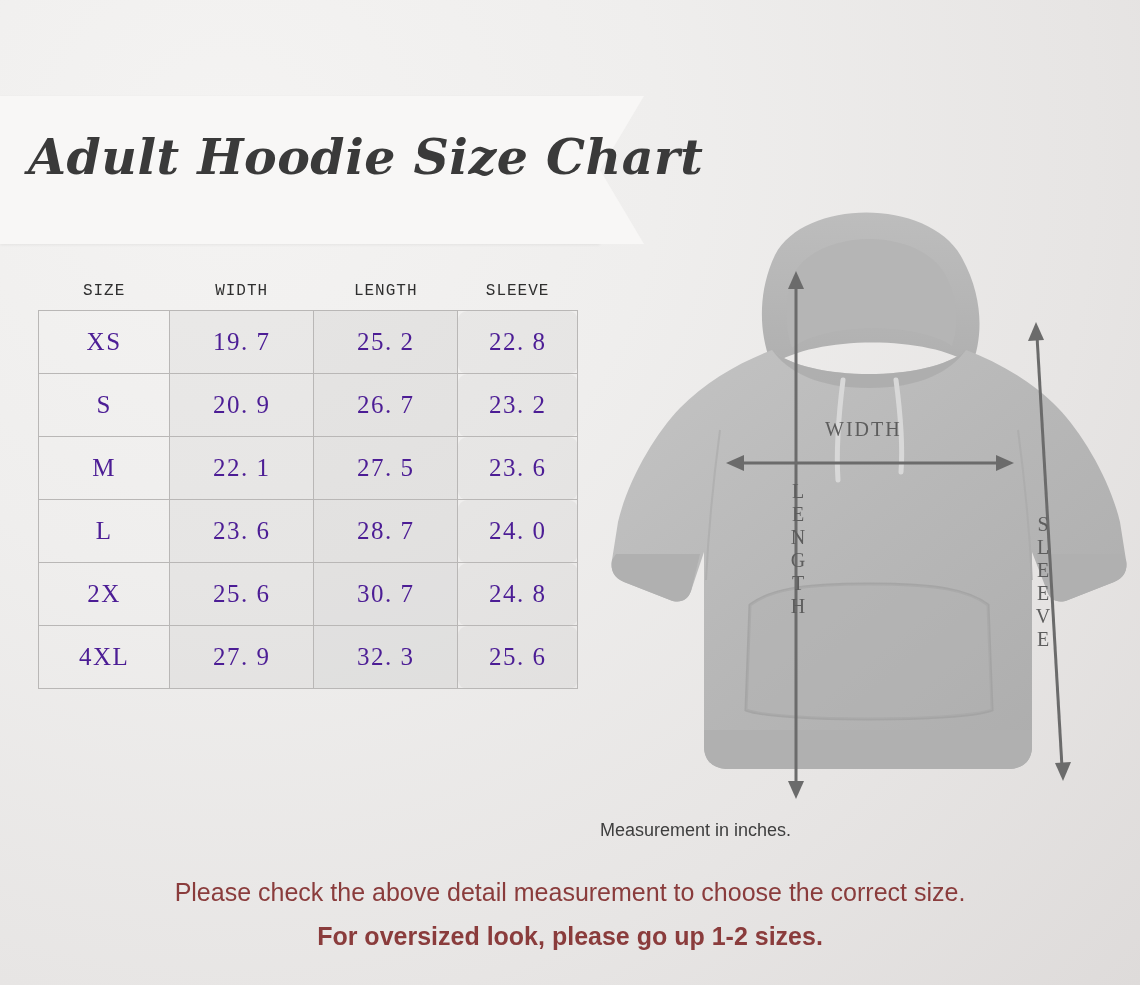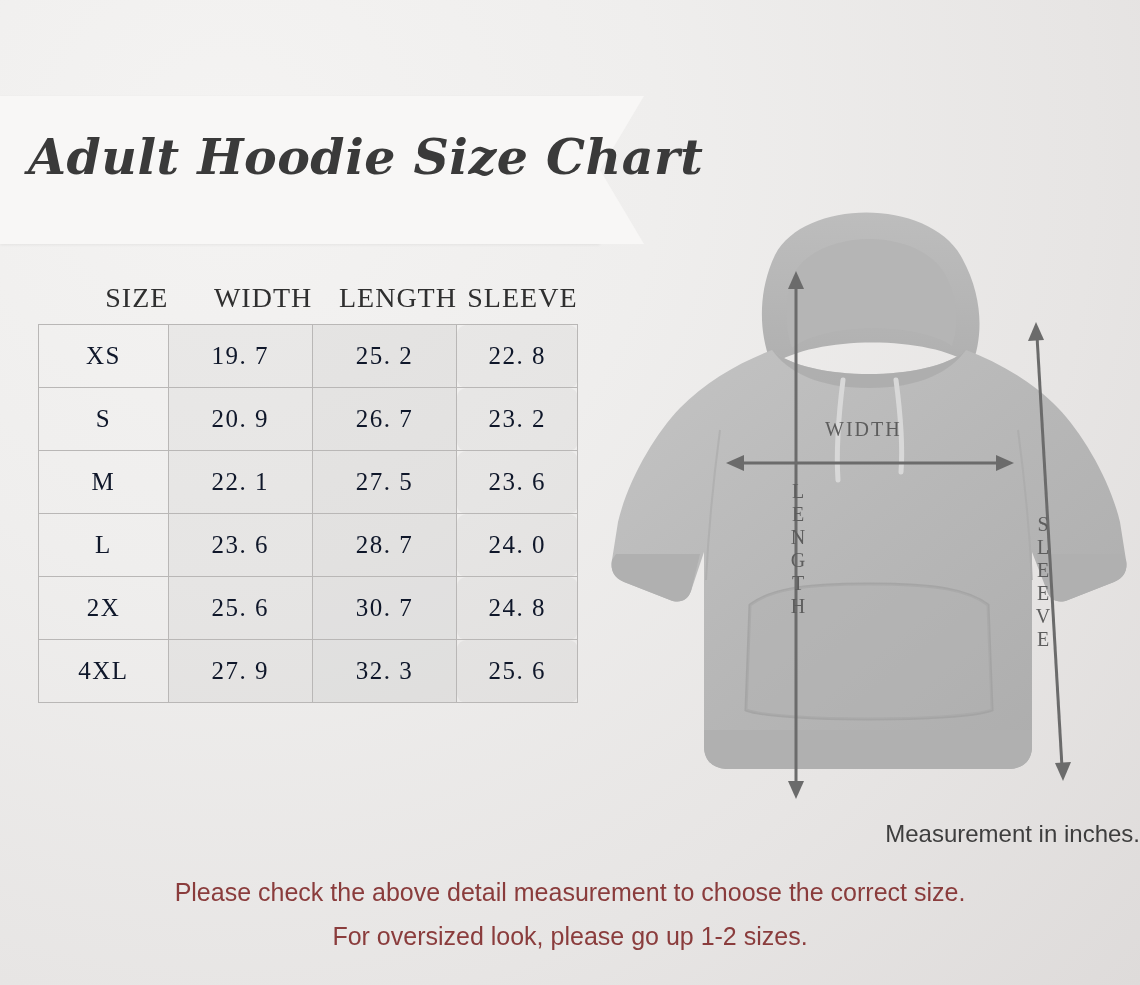--- a/index.html
+++ b/index.html
@@ -65,35 +65,35 @@
     left: 38px;
     top: 282px;
     width: 540px;
   }
   table.size-table {
     border-collapse: collapse;
     width: 540px;
     font-family: "Liberation Serif", serif;
   }
   table.size-table th {
-    font-size: 28px;
+    font-size: 16px;
     letter-spacing: 1px;
     font-weight: normal;
     color: #2f2f2f;
     padding: 0 0 10px 0;
-    text-align: right;
+    text-align: center;
     border: none;
-    font-family: Liberation Serif, serif;
+    font-family: Liberation Mono, monospace;
   }
   table.size-table td {
     border: 1px solid #b9b7b6;
     height: 60px;
     text-align: center;
     font-size: 25px;
-    color: #0f172a;
+    color: #4c1d95;
     letter-spacing: 1.5px;
   }
   table.size-table td.col-size { width: 130px; }
   table.size-table td.col-width { width: 143px; background: rgba(0,0,0,0.035); }
   table.size-table td.col-length { width: 143px; background: rgba(0,0,0,0.05); }
   table.size-table td.col-sleeve { width: 118px; background: rgba(0,0,0,0.035); border-radius: 9px; }
 
   
   #hoodie-area {
     position: absolute;
@@ -125,43 +125,44 @@
     writing-mode: vertical-rl;
     text-orientation: upright;
     letter-spacing: 1px;
   }
 
   #measure-note {
     position: absolute;
     left: 600px;
     top: 820px;
     width: 540px;
-    text-align: right;
+    text-align: left;
     font-family: "Liberation Sans", sans-serif;
-    font-size: 24px;
+    font-size: 18px;
     color: #3e3e3e;
   }
 
   
   #footer-notes {
     position: absolute;
     left: 0;
     top: 870px;
     width: 1140px;
     text-align: center;
     font-family: "Liberation Sans", sans-serif;
     color: #8a3c3c;
   }
   #footer-line1 {
     font-size: 25px;
     line-height: 44px;
   }
   #footer-line2 {
     font-size: 25px;
     line-height: 44px;
+    font-weight: bold;
   }
 </style>
 </head>
 <body>
 
 <div id="bg-texture"></div>
 
 <div id="banner"></div>
 <div id="banner-tail"></div>
 <div id="banner-title">Adult Hoodie Size Chart</div>

